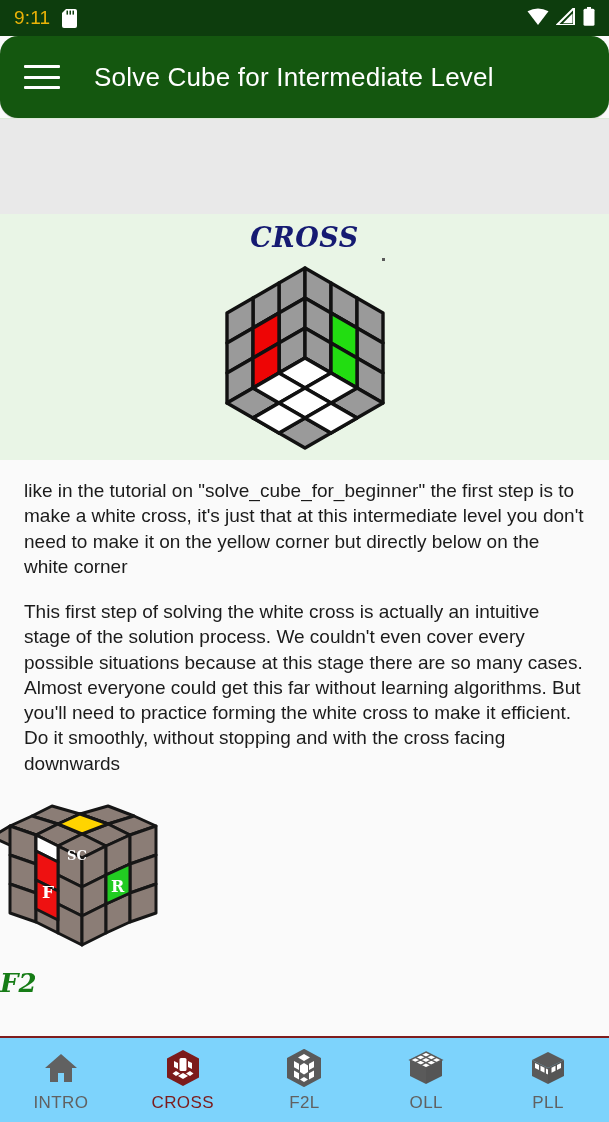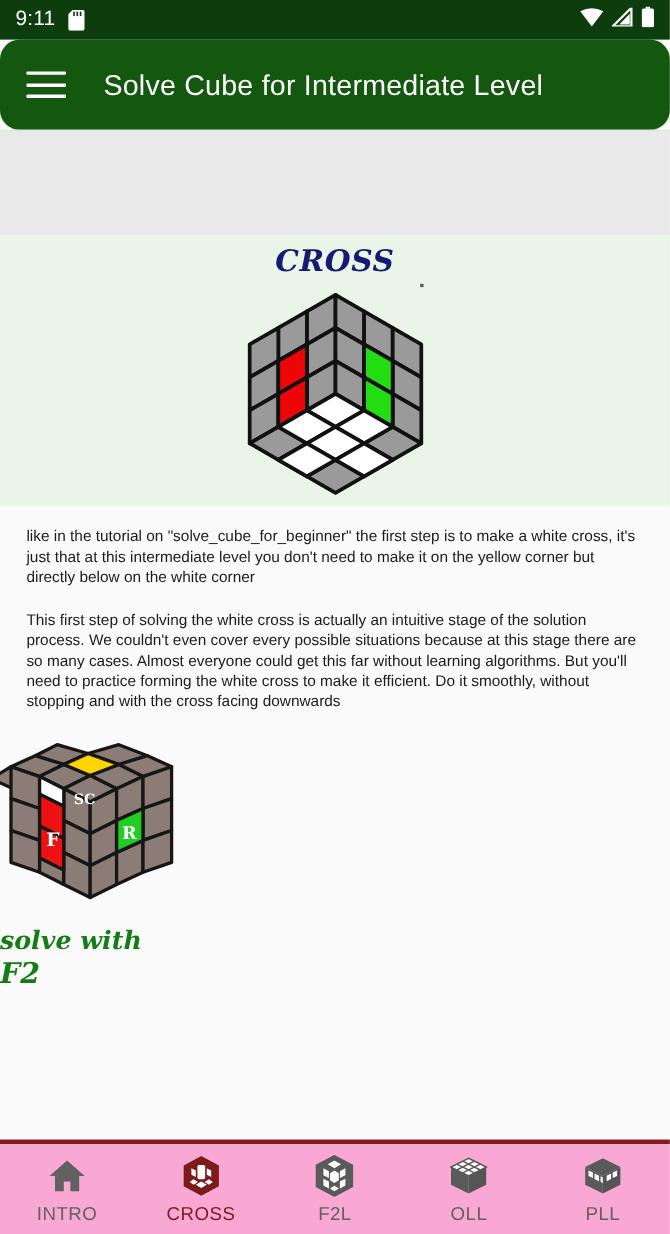--- a/index.html
+++ b/index.html
@@ -15,21 +15,21 @@
     display: flex; flex-direction: column;
     background: #fafafa;
   }
 
   
   .statusbar {
     height: 36px; flex: 0 0 36px;
     background: #0d3d0d;
     display: flex; align-items: center;
     padding: 0 14px;
-    color: #ffffff;
+    color: #eab308;
   }
   .status-time {
     font-size: 19px; letter-spacing: .2px;
     font-family: "Liberation Sans", sans-serif;
   }
   .status-left-icons { margin-left: 12px; display: flex; align-items: center; }
   .status-right { margin-left: auto; display: flex; align-items: center; gap: 7px; }
 
   
   .appbar {
@@ -96,21 +96,21 @@
   .hero-dot {
     position: absolute; top: 44px; left: 382px;
     width: 3px; height: 3px; background: #5a5a5a;
   }
   .hero-cube { position: absolute; top: 44px; left: 50%; transform: translateX(-50%); }
 
   
   .body-text {
     padding: 18px 24px 0 24px;
     color: #1b1b1b;
-    font-size: 14px;
+    font-size: 19px;
     line-height: 1.33;
   }
   .body-text p { margin-bottom: 20px; }
   .body-text p:last-child { margin-bottom: 0; }
 
   
   .figure2 {
     margin-top: 26px;
     text-align: left;
     position: relative;
@@ -128,22 +128,22 @@
     font-size: 26px;
     font-weight: bold;
     font-style: italic;
     font-family: "DejaVu Serif", serif;
     margin-top: 2px;
   }
 
   
   .bottomnav {
     flex: 0 0 86px;
-    background: #f9a8d4;
-    border-top: 4px solid #7f1d1d;
+    background: #7dd3fc;
+    border-top: 2px solid #7f1d1d;
     display: flex;
     align-items: flex-start;
     z-index: 5;
   }
   .navitem {
     flex: 1 1 0;
     display: flex; flex-direction: column;
     align-items: center; justify-content: center;
     gap: 5px;
     cursor: pointer;
@@ -325,21 +325,20 @@
               <polygon points="130,91 156,82 156,111 130,120"></polygon>
             </g>
 
             <polygon points="106,73 130,62 130,91 106,102" fill="#22cc22"></polygon>
           </g>
           <text x="67" y="58" font-family="DejaVu Serif, serif" font-size="13" font-weight="bold" fill="#ffffff">SC</text>
           <text x="42" y="96" font-family="DejaVu Serif, serif" font-size="17" font-weight="bold" fill="#ffffff">F</text>
           <text x="111" y="90" font-family="DejaVu Serif, serif" font-size="16" font-weight="bold" fill="#ffffff">R</text>
         </svg>
       </div>
-      <div class="figure2-caption">solve with</div>
       <div class="figure2-caption2">F2</div>
     </div>
 
   </div>
 
   <div class="bottomnav">
 
     <div class="navitem">
       <span class="navicon">
         <svg width="34" height="32" viewBox="0 0 34 32" fill="#616161">

